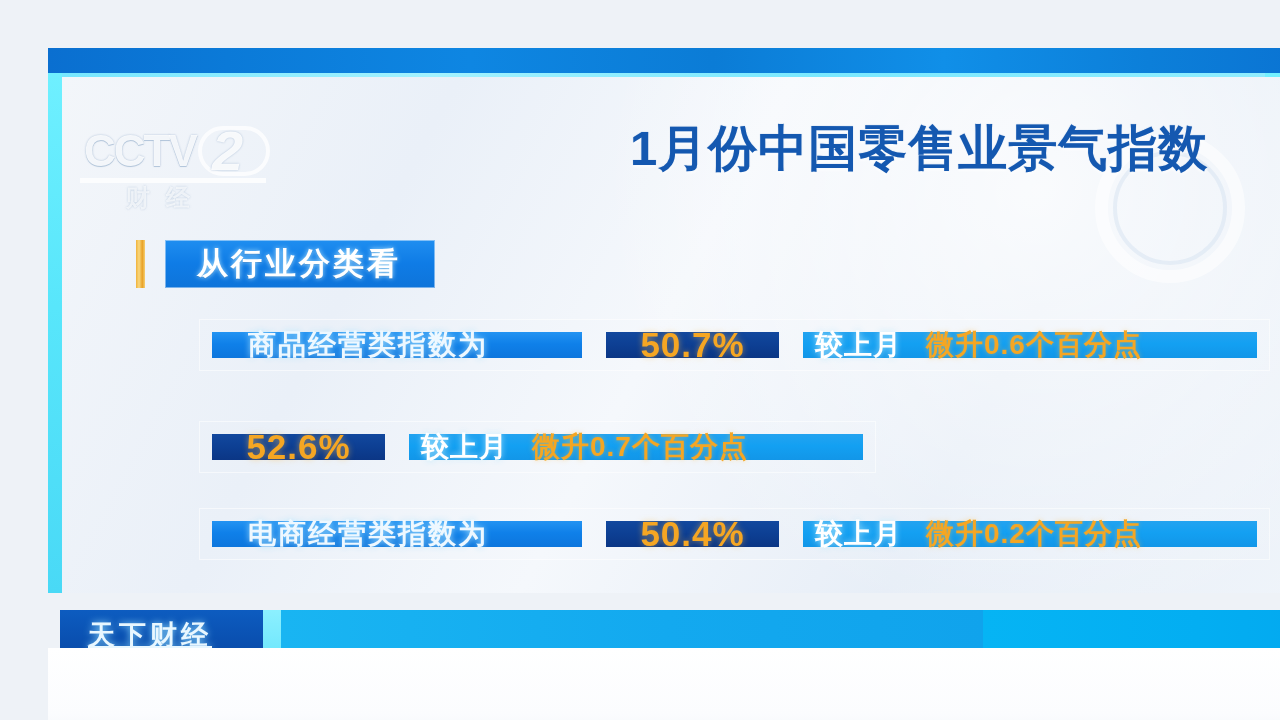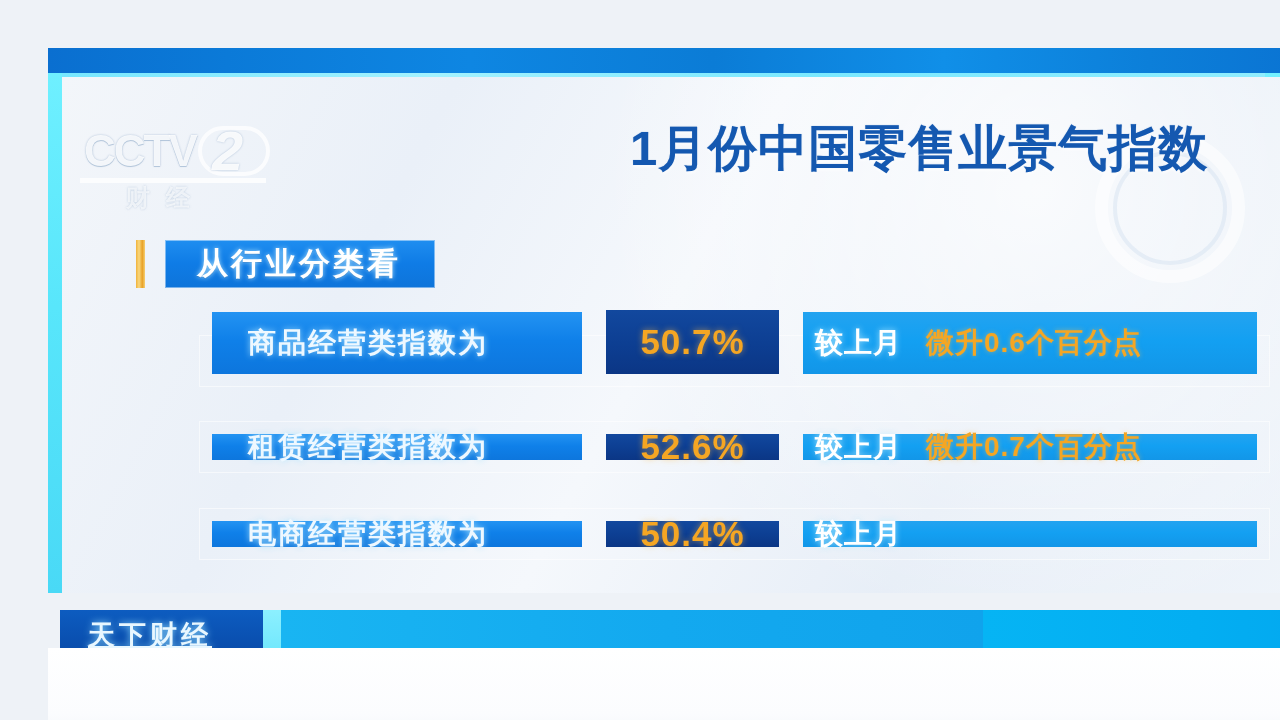--- a/index.html
+++ b/index.html
@@ -99,21 +99,21 @@
     font-size:31px; font-weight:bold; letter-spacing:3px; color:#ffffff;
     text-shadow:0 0 5px rgba(190,235,255,.95),0 1px 0 rgba(10,70,140,.35);
   }
 
   
   .rows { position:absolute; left:0; top:0; }
   .row {
     position:absolute; left:140px; height:50px; display:flex; align-items:stretch;
     box-shadow:0 0 0 1px rgba(255,255,255,.55);
   }
-  .row.r1 { top:276px;align-items:flex-end; }
+  .row.r1 { top:260px; }
   .row.r2 { top:362px; }
   .row.r3 { top:449px; }
 
   .cell-label {
     width:370px; display:flex; align-items:center; padding-left:24px;
     background:linear-gradient(180deg,#2393f2 0%,#0f80e9 46%,#0d76dd 100%);
   }
   .cell-label span {
     font-size:28px; font-weight:bold; letter-spacing:2px; color:#eef8ff;
     text-shadow:0 0 6px rgba(175,230,255,.95);
@@ -215,41 +215,39 @@
       <div class="cell-value">
         <span>50.7%</span>
       </div>
       <div class="cell-note">
         <span class="white">较上月</span>
         <span class="gold">微升0.6个百分点</span>
       </div>
     </div>
 
     <div class="row r2">
-      <div class="cell-label">
-        <span>租赁经营类指数为</span>
-      </div>
       <div class="cell-value">
         <span>52.6%</span>
       </div>
       <div class="cell-note">
         <span class="white">较上月</span>
         <span class="gold">微升0.7个百分点</span>
       </div>
     </div>
 
     <div class="row r3">
       <div class="cell-label">
         <span>电商经营类指数为</span>
       </div>
       <div class="cell-value">
         <span>50.4%</span>
       </div>
       <div class="cell-note">
         <span class="white">较上月</span>
+        <span class="gold">微升0.2个百分点</span>
       </div>
     </div>
 
   </div>
 
   <div class="band">
     <div class="name">
       <span>天下财经</span>
     </div>
     <div class="tick"></div>

